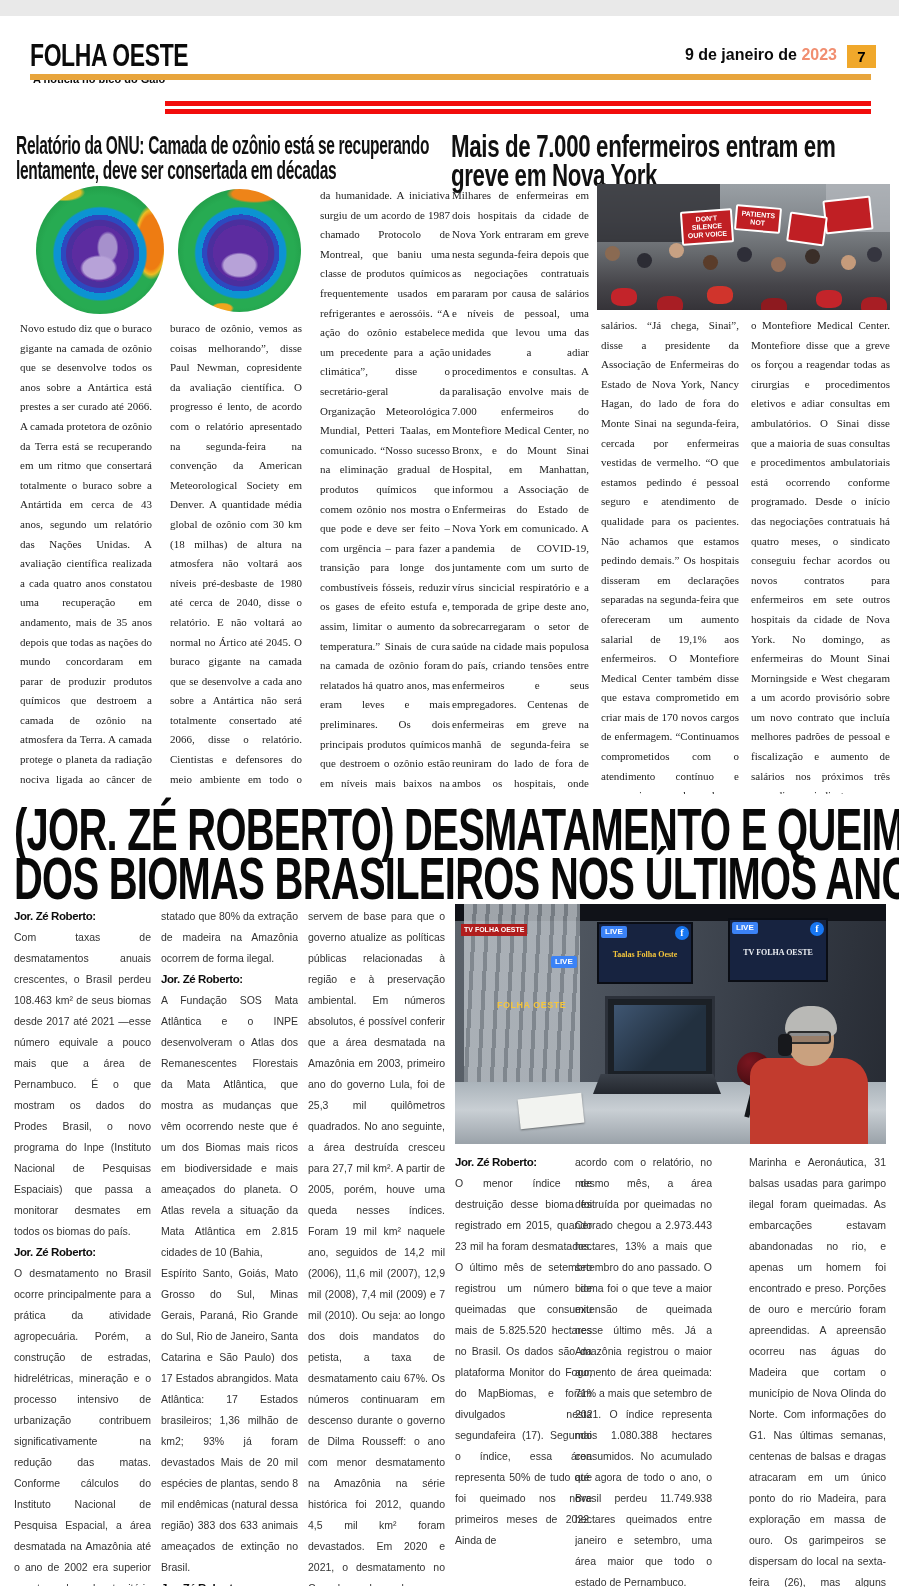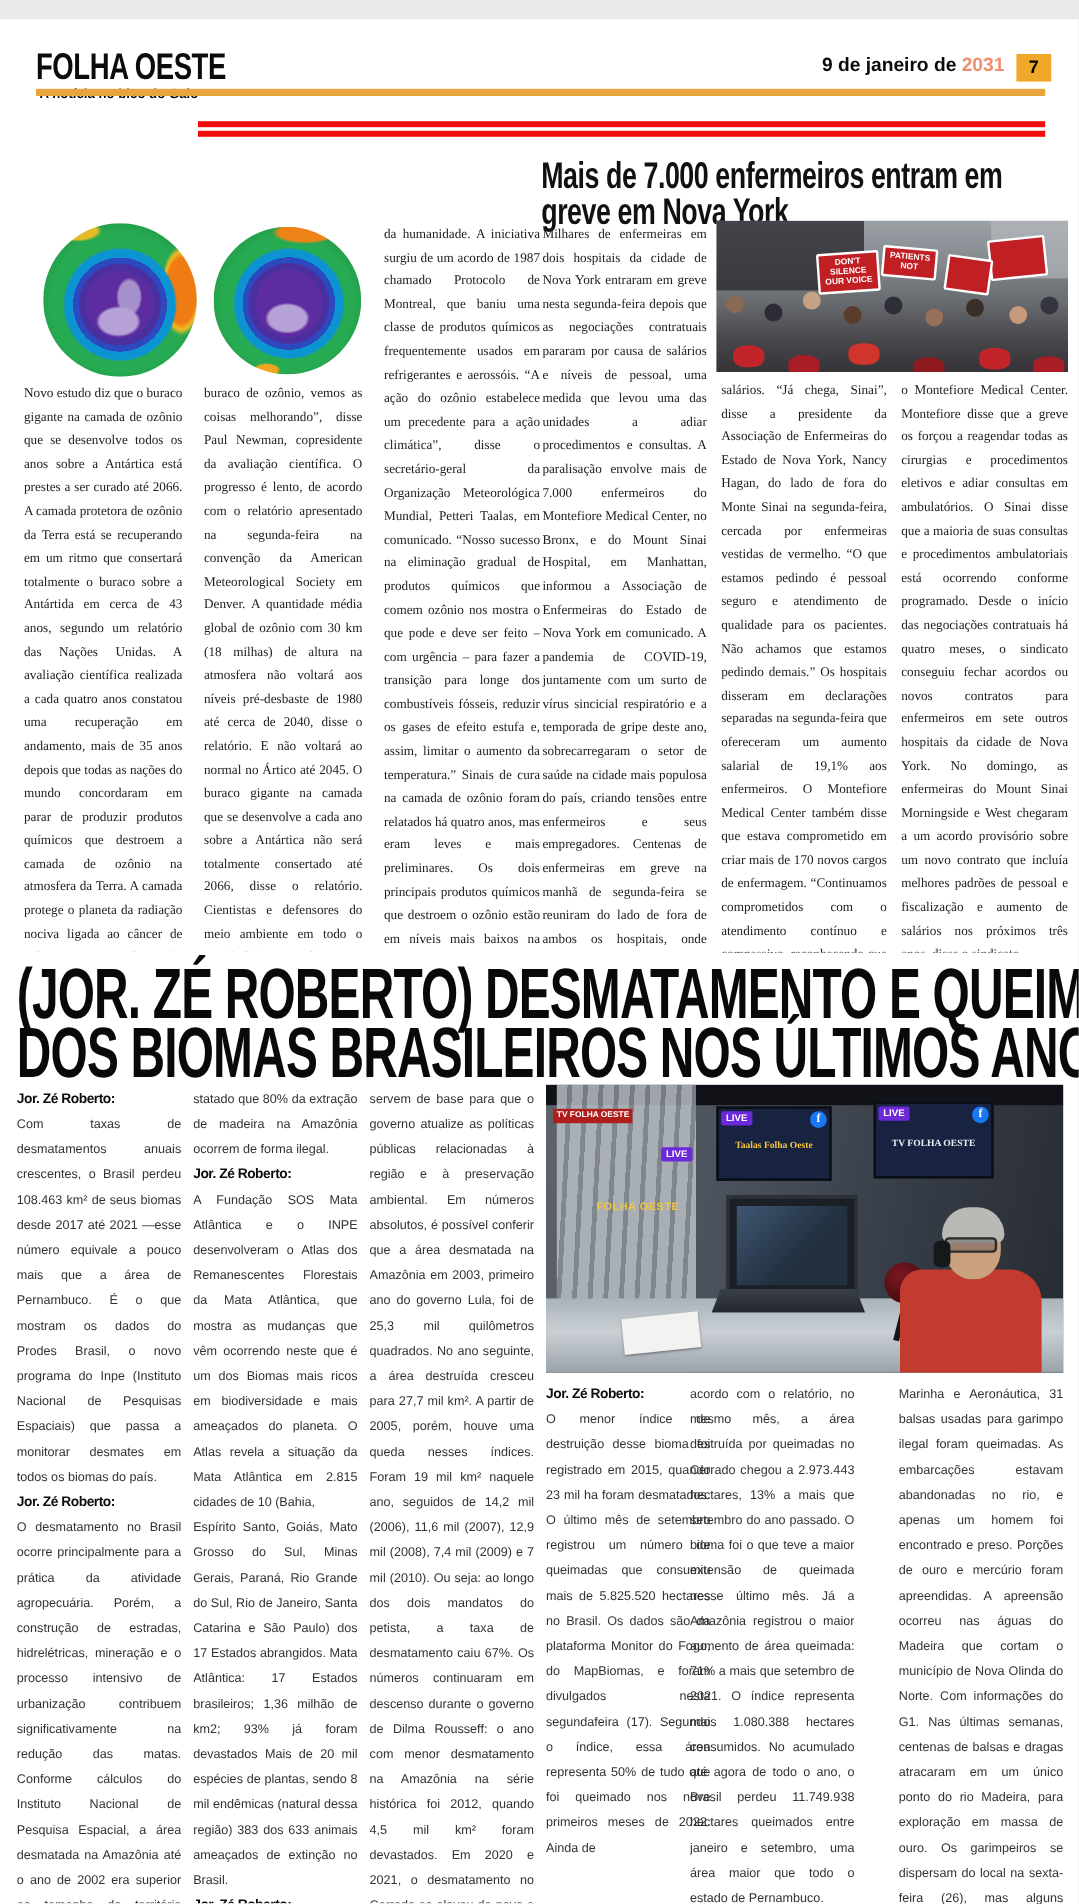--- a/index.html
+++ b/index.html
@@ -64,21 +64,21 @@
                166px 11px 0 #96705a,200px 3px 0 #3a2e28,236px 9px 0 #c59b7b,262px 1px 0 #35353f;}
   .pp-shirts{position:absolute;width:26px;height:18px;border-radius:40%;background:#c3242a;
     box-shadow:46px 8px 0 #a81e24,96px -2px 0 #d0342c,150px 10px 0 #8e1a1f,205px 2px 0 #c3242a,250px 9px 0 #a81e24;}
 
   
   .studio{background:linear-gradient(100deg,#5c636b 0%,#49505a 38%,#343a44 72%,#272b33 100%);}
   .st-blinds{position:absolute;left:2%;top:0;width:27%;height:82%;
     background:repeating-linear-gradient(93deg,#b8bec4 0 9px,#878e95 9px 13px);opacity:.85;}
   .st-topbar{position:absolute;left:0;top:0;width:100%;height:7%;background:#101218;}
   .st-screen{position:absolute;background:#172340;border:2px solid #0a0d14;}
-  .st-live{position:absolute;background:#6d28d9;color:#fff;font:700 8px/12px "Liberation Sans",sans-serif;
+  .st-live{position:absolute;background:#3b82f6;color:#fff;font:700 8px/12px "Liberation Sans",sans-serif;
            padding:0 4px;border-radius:2px;}
   .st-fb{position:absolute;width:14px;height:14px;border-radius:50%;background:#1877f2;color:#fff;
          font:700 10px/14px "Liberation Serif",serif;text-align:center;}
   .st-sctitle{position:absolute;color:#f5c63c;font:700 8px/9px "Liberation Serif",serif;text-align:center;width:100%;}
   .st-sctitle.white{color:#eceff3;}
   .st-sidelogo{position:absolute;color:#f5c63c;font:700 9px/10px "Liberation Sans",sans-serif;letter-spacing:.5px;}
   .st-strip{position:absolute;background:#b01d1d;color:#fff;font:700 7px/10px "Liberation Sans",sans-serif;padding:1px 3px;}
   .st-desk{position:absolute;left:0;bottom:0;width:100%;height:26%;
     background:linear-gradient(180deg,#aab3ba 0%,#c9cfd4 45%,#9aa2a9 100%);}
   .st-laptop-screen{position:absolute;background:#1b2026;border:3px solid #2c313a;border-bottom-width:1px;}
@@ -98,28 +98,32 @@
 <body>
 
 <div class="page">
 
   <div class="abs masthead" style="left:30px;top:24px;">
     <span class="cond">FOLHA OESTE</span>
   </div>
   <div class="abs tagline" style="left:33px;top:57px;">A notícia no bico do Galo</div>
   <div class="abs dateline" style="right:62px;top:30px;">
     <span>9 de janeiro de</span>
-    <span class="year">2031</span>
+    <span class="year">2023</span>
   </div>
   <div class="abs pagebox" style="left:847px;top:29px;">7</div>
   <div class="abs goldbar" style="left:30px;top:58px;width:841px;"></div>
 
   <div class="abs redline" style="left:165px;top:85px;width:706px;"></div>
   <div class="abs redline" style="left:165px;top:93px;width:706px;"></div>
 
+  <div class="abs hl-oz" style="left:16px;top:117px;">
+    <span class="hl-line"><span class="cond">Relatório da ONU: Camada de ozônio está se recuperando</span></span>
+    <span class="hl-line"><span class="cond">lentamente, deve ser consertada em décadas</span></span>
+  </div>
 
   <div class="globe globe-a" style="left:36px;top:170px;width:128px;height:128px;"></div>
   <div class="globe globe-b" style="left:178px;top:173px;width:123px;height:123px;"></div>
 
   <div class="ncol serifcol" style="left:20px;top:303px;width:132px;height:474px;">
       <p class="body-para">Novo estudo diz que o buraco gigante na camada de ozônio que se desenvolve todos os anos sobre a Antártica está prestes a ser curado até 2066.  A camada protetora de ozônio da Terra está se recuperando em um ritmo que consertará totalmente o buraco sobre a Antártida em cerca de 43 anos, segundo um relatório das Nações Unidas. A avaliação científica realizada a cada quatro anos constatou uma recuperação em andamento, mais de 35 anos depois que todas as nações do mundo concordaram em parar de produzir produtos químicos que destroem a camada de ozônio na atmosfera da Terra. A camada protege o planeta da radiação nociva ligada ao câncer de pele, catarata e danos às colheitas. “Na estratosfera superior e no</p>
     </div>
   <div class="ncol serifcol" style="left:170px;top:303px;width:132px;height:474px;">
       <p class="body-para">buraco de ozônio, vemos as coisas melhorando”, disse Paul Newman, copresidente da avaliação científica. O progresso é lento, de acordo com o relatório apresentado na segunda-feira na convenção da American Meteorological Society em Denver. A quantidade média global de ozônio com 30 km (18 milhas) de altura na atmosfera não voltará aos níveis pré-desbaste de 1980 até cerca de 2040, disse o relatório. E não voltará ao normal no Ártico até 2045. O buraco gigante na camada que se desenvolve a cada ano sobre a Antártica não será totalmente consertado até 2066, disse o relatório.  Cientistas e defensores do meio ambiente em todo o mundo há muito aclamam os esforços para curar o buraco na camada de ozônio como uma das maiores vitórias ecológicas</p>
     </div>

